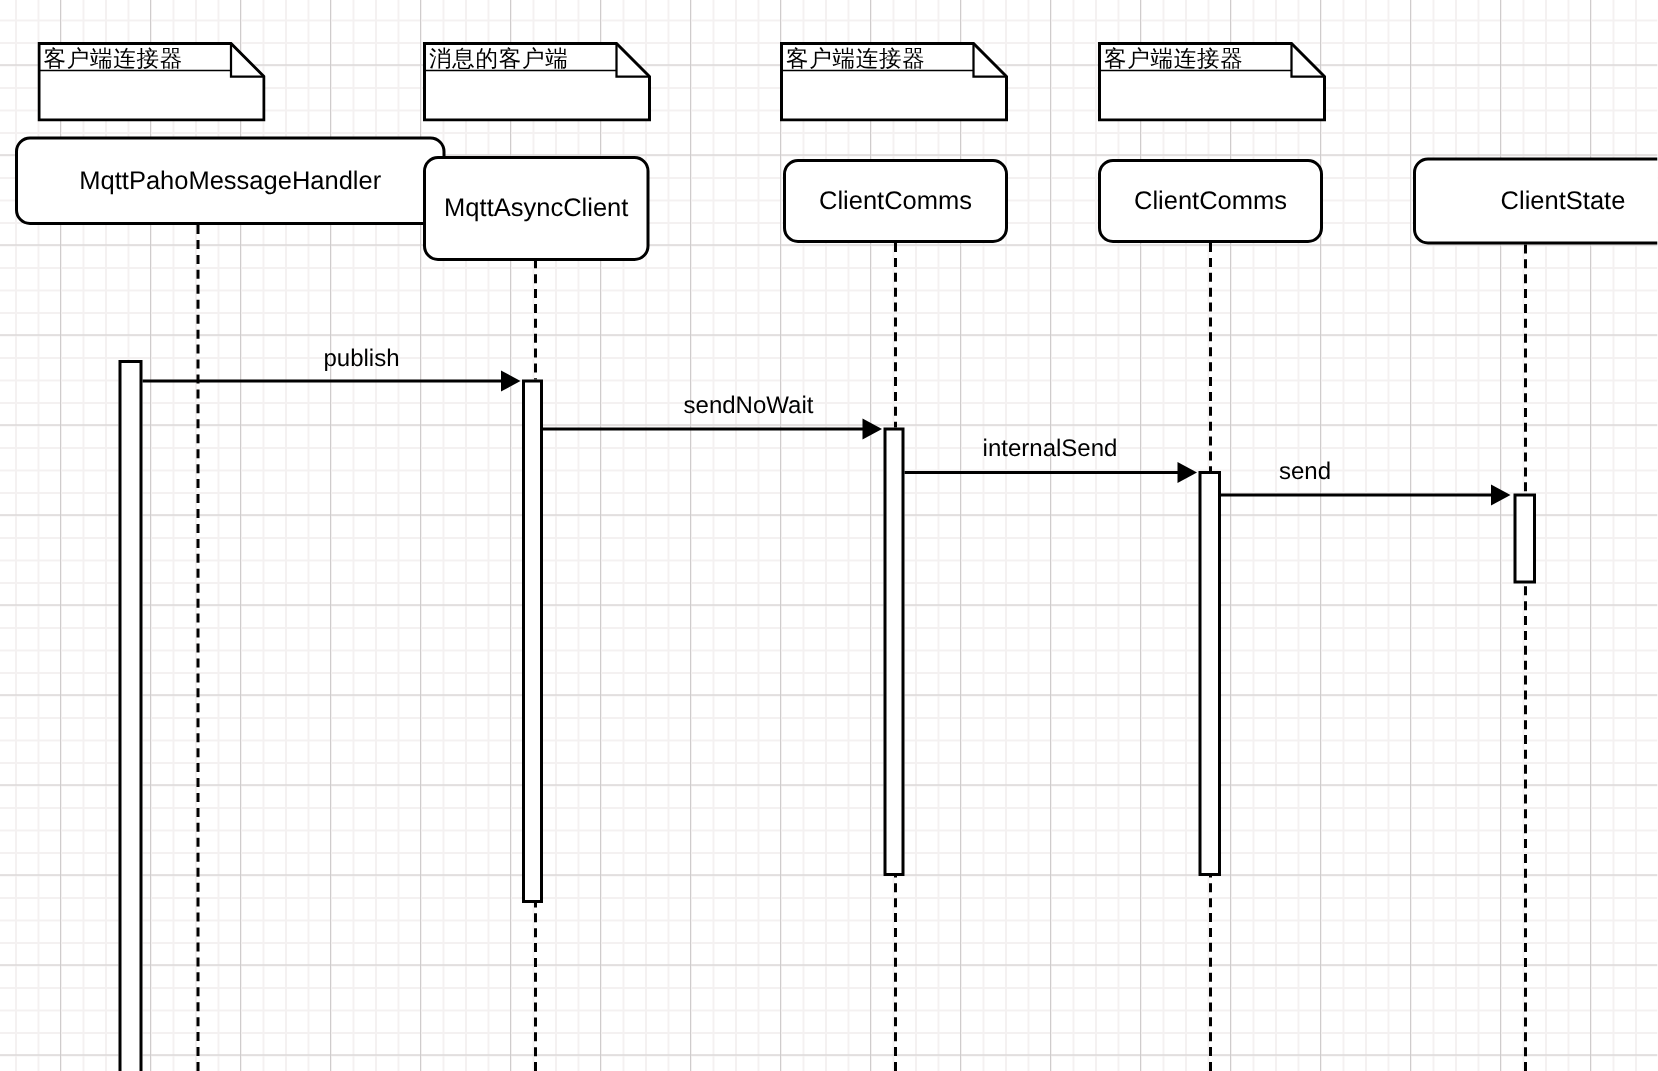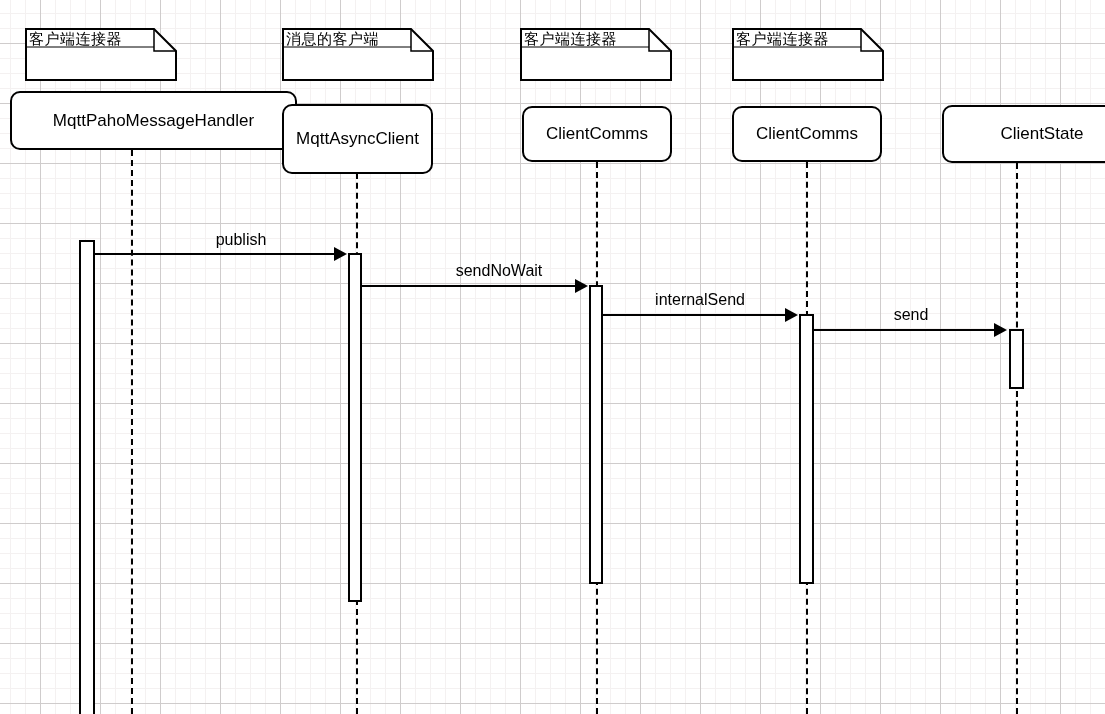--- a/index.html
+++ b/index.html
@@ -171,16 +171,16 @@
   <div class="abs msg-line" style="left:362px; top:285px; width:215px;"></div>
   <div class="abs msg-head" style="left:575px; top:279px;"></div>
   <span class="abs msg-label" style="left:475px; top:262px;margin-left:24px;">sendNoWait</span>
 
   <div class="abs msg-line" style="left:603px; top:314px; width:184px;"></div>
   <div class="abs msg-head" style="left:785px; top:308px;"></div>
   <span class="abs msg-label" style="left:700px; top:291px;">internalSend</span>
 
   <div class="abs msg-line" style="left:814px; top:329px; width:182px;"></div>
   <div class="abs msg-head" style="left:994px; top:323px;"></div>
-  <span class="abs msg-label" style="left:911px; top:306px;">send</span>
+  <span class="abs msg-label" style="left:870px; top:306px;">send</span>
 
 
 </div>
 
 </body></html>

